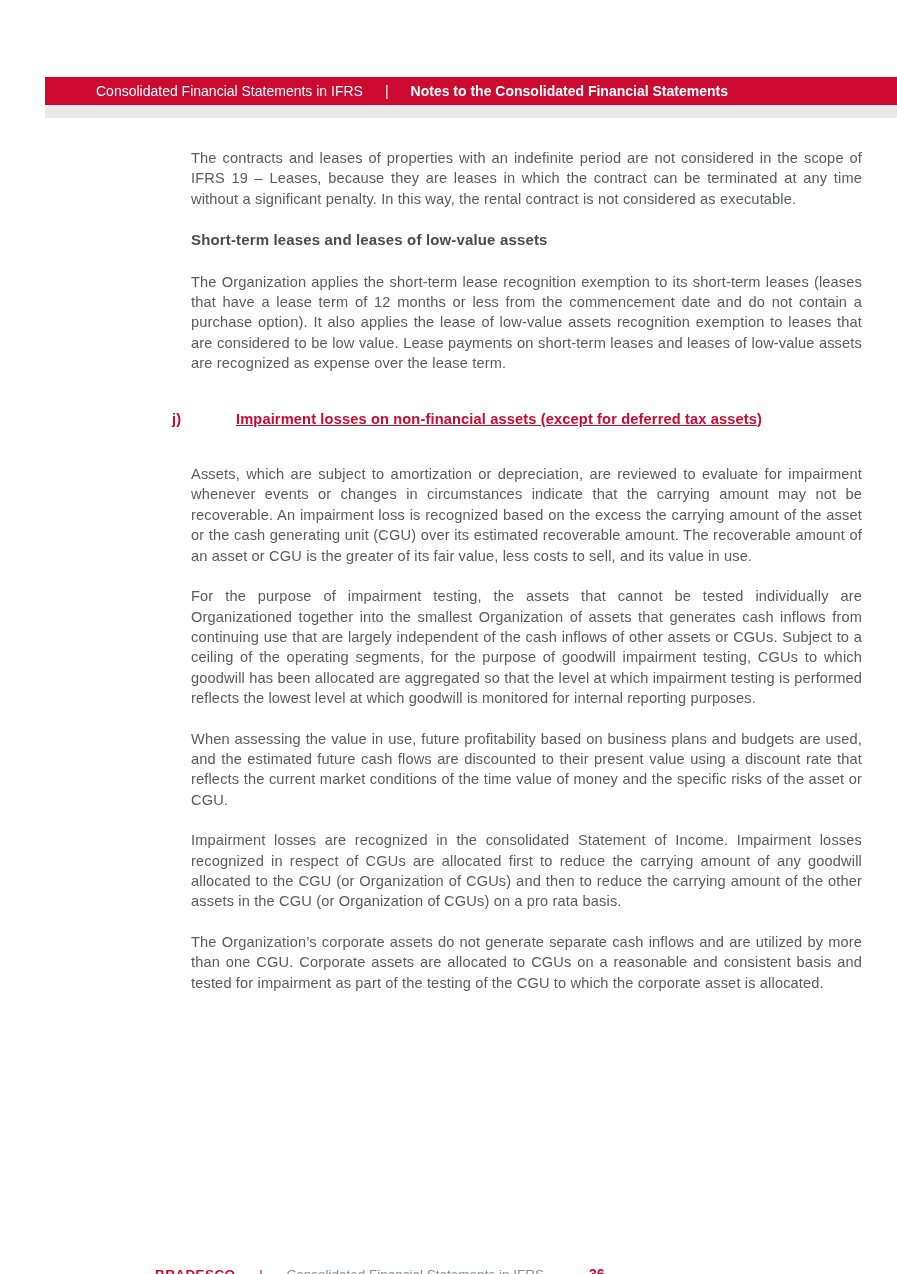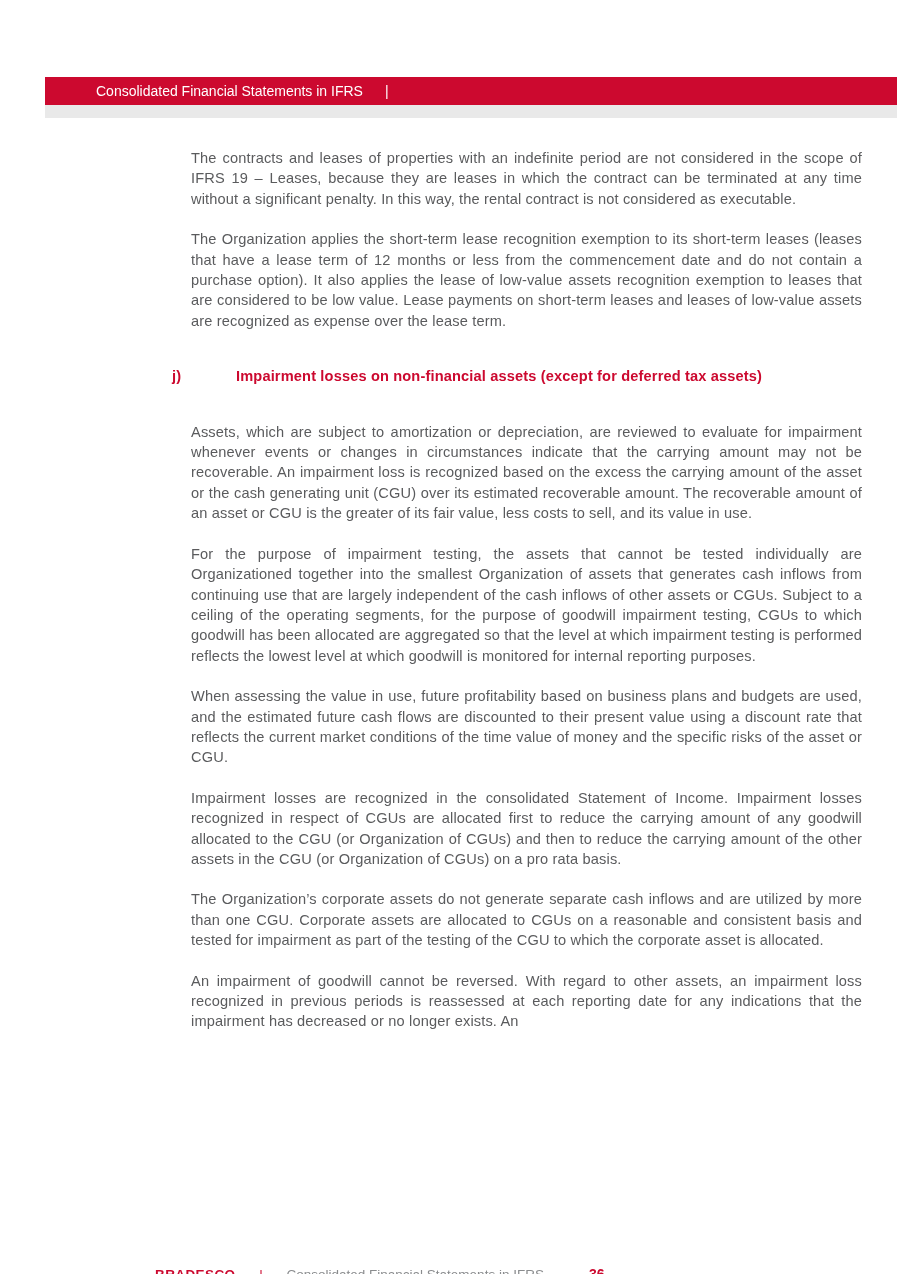--- a/index.html
+++ b/index.html
@@ -53,21 +53,21 @@
 
   .item-heading {
     display: flex;
     margin: 0 0 20px -34px;
     color: var(--brand-red, #cc092f);
     font-weight: bold;
     font-size: 14.6px;
     text-align: left;
   }
   .item-label { flex: 0 0 34px; width: 34px; }
-  .item-title { flex: 1; }
+  .item-title { flex: 1; text-decoration: underline; }
 
   
   .pagefooter {
     position: absolute;
     left: 80px; right: 80px; top: 1206px;
     display: flex;
     justify-content: flex-start;
     align-items: baseline;
     font-size: 13.5px;
   }
@@ -77,42 +77,43 @@
   .page-number { color: var(--brand-red, #cc092f); font-weight: bold; font-size: 14px; }
 </style>
 </head>
 <body>
 
 <div class="page">
 
   <header class="topbar">
     <span class="hdr-left">Consolidated Financial Statements in IFRS</span>
     <span class="hdr-divider">|</span>
+    <span class="hdr-bold">Notes to the Consolidated Financial Statements</span>
   </header>
 
   <div class="subbar"></div>
 
   <main class="content">
 
     <p>The contracts and leases of properties with an indefinite period are not considered in the scope of IFRS 19 – Leases, because they are leases in which the contract can be terminated at any time without a significant penalty. In this way, the rental contract is not considered as executable.</p>
 
+    <div class="subheading">Short-term leases and leases of low-value assets</div>
 
     <p>The Organization applies the short-term lease recognition exemption to its short-term leases (leases that have a lease term of 12 months or less from the commencement date and do not contain a purchase option). It also applies the lease of low-value assets recognition exemption to leases that are considered to be low value. Lease payments on short-term leases and leases of low-value assets are recognized as expense over the lease term.</p>
 
     <div class="item-heading">
       <span class="item-label">j)</span>
       <span class="item-title">Impairment losses on non-financial assets (except for deferred tax assets)</span>
     </div>
 
     <p>Assets, which are subject to amortization or depreciation, are reviewed to evaluate for impairment whenever events or changes in circumstances indicate that the carrying amount may not be recoverable. An impairment loss is recognized based on the excess the carrying amount of the asset or the cash generating unit (CGU) over its estimated recoverable amount. The recoverable amount of an asset or CGU is the greater of its fair value, less costs to sell, and its value in use.</p>
     <p>For the purpose of impairment testing, the assets that cannot be tested individually are Organizationed together into the smallest Organization of assets that generates cash inflows from continuing use that are largely independent of the cash inflows of other assets or CGUs. Subject to a ceiling of the operating segments, for the purpose of goodwill impairment testing, CGUs to which goodwill has been allocated are aggregated so that the level at which impairment testing is performed reflects the lowest level at which goodwill is monitored for internal reporting purposes.</p>
     <p>When assessing the value in use, future profitability based on business plans and budgets are used, and the estimated future cash flows are discounted to their present value using a discount rate that reflects the current market conditions of the time value of money and the specific risks of the asset or CGU.</p>
     <p>Impairment losses are recognized in the consolidated Statement of Income. Impairment losses recognized in respect of CGUs are allocated first to reduce the carrying amount of any goodwill allocated to the CGU (or Organization of CGUs) and then to reduce the carrying amount of the other assets in the CGU (or Organization of CGUs) on a pro rata basis.</p>
     <p>The Organization’s corporate assets do not generate separate cash inflows and are utilized by more than one CGU. Corporate assets are allocated to CGUs on a reasonable and consistent basis and tested for impairment as part of the testing of the CGU to which the corporate asset is allocated.</p>
-    <p>An impairment of goodwill cannot be reversed. With regard to other assets, an impairment loss recognized in previous periods is reassessed at each reporting date for any indications that the impairment has decreased or no longer exists. An</p>
 
   </main>
 
   <footer class="pagefooter">
     <div class="footer-left">
       <span class="footer-brand">BRADESCO</span>
       <span class="footer-divider">|</span>
       <span class="footer-title">Consolidated Financial Statements in IFRS</span>
     </div>
     <span class="page-number">36</span>

